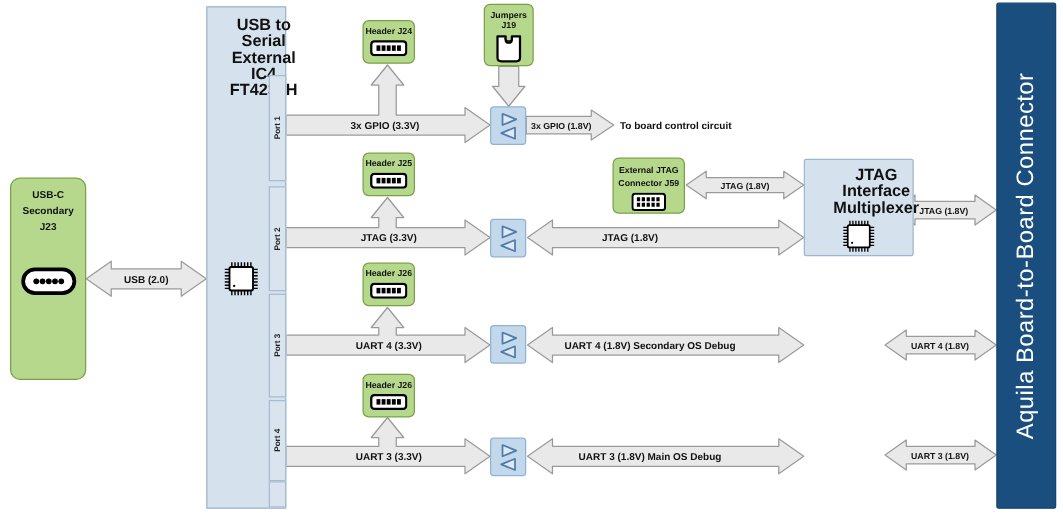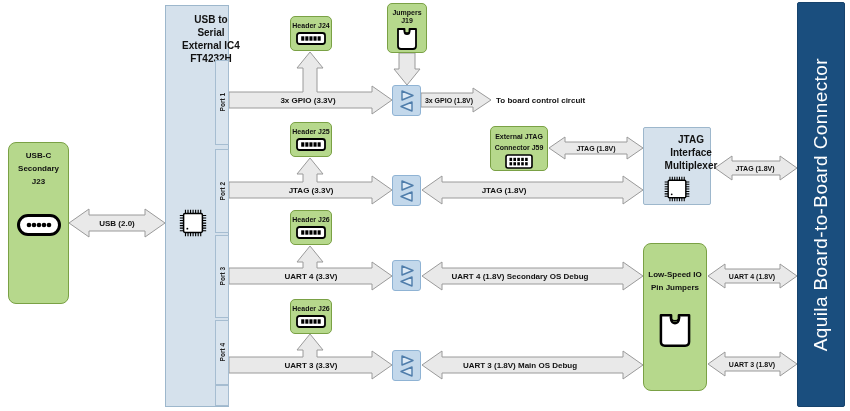--- a/index.html
+++ b/index.html
@@ -12,21 +12,21 @@
   .box{position:absolute;z-index:2;box-sizing:border-box;}
   .green{background:#b6d88c;border:1px solid #7aa145;border-radius:6px;}
   .blue{background:#d5e1ec;border:1px solid #9db7cc;}
   .tab{background:#d9e4ee;border:1px solid #a6bdd1;}
   .shifter{background:#c3d8eb;border:1px solid #8fb3d4;border-radius:3px;
            display:flex;align-items:center;justify-content:center;}
   .navy{background:#1a4e7e;border:1px solid #16436d;border-radius:2px;
         display:flex;align-items:center;justify-content:center;}
   .lbl{width:100%;text-align:center;color:#111;font-weight:bold;}
   .l8{font-size:8px;line-height:13px;}
-  .l75{font-size:10px;line-height:13px;margin-left:28px;}
+  .l75{font-size:13px;line-height:13px;margin-left:28px;}
   .l7{font-size:7px;line-height:11px;}
   .col{display:flex;flex-direction:column;align-items:center;}
   .vtext{writing-mode:vertical-rl;transform:rotate(180deg);}
   .port-lbl{font-size:6.5px;font-weight:bold;color:#222;}
   .port-tab{display:flex;align-items:center;justify-content:center;}
   .aquila-lbl{color:#fff;font-size:19px;letter-spacing:.4px;white-space:nowrap;}
   .icon{display:block;margin:0 auto;}
   text.alabel{font-size:8px;font-weight:bold;fill:#111;}
   text.alabel.small{font-size:7px;}
   text.plain{font-size:8px;font-weight:bold;fill:#111;}
@@ -216,39 +216,31 @@
         <rect x="16.2" y="3.8" width="2.6" height="3.2"></rect>
       <rect x="20.1" y="3.8" width="2.6" height="3.2"></rect>
       <rect x="4.5" y="8.2" width="2.6" height="3.2"></rect>
         <rect x="8.4" y="8.2" width="2.6" height="3.2"></rect>
       <rect x="12.3" y="8.2" width="2.6" height="3.2"></rect>
         <rect x="16.2" y="8.2" width="2.6" height="3.2"></rect>
       <rect x="20.1" y="8.2" width="2.6" height="3.2"></rect>
     </svg>
   </div>
 
-  <div class="box blue col" style="left:643px;top:127px;width:68px;height:78px;border-radius:2px;padding-top:5px;">
+  <div class="box blue col" style="left:643px;top:127px;width:88px;height:78px;border-radius:2px;padding-top:5px;">
     <div class="lbl l75">JTAG Interface</div>
     <div class="lbl l75">Multiplexer</div>
     <svg class="icon" style="margin-top:2px;" width="32" height="32" viewBox="0 0 34 34">
       <path stroke="#000" stroke-width="1.2" d="M9,3 V7 M11.7,3 V7 M14.4,3 V7 M17.1,3 V7 M19.8,3 V7 M22.5,3 V7 M25.2,3 V7
         M9,27 V31 M11.7,27 V31 M14.4,27 V31 M17.1,27 V31 M19.8,27 V31 M22.5,27 V31 M25.2,27 V31
         M3,9 H7 M3,11.7 H7 M3,14.4 H7 M3,17.1 H7 M3,19.8 H7 M3,22.5 H7 M3,25.2 H7
         M27,9 H31 M27,11.7 H31 M27,14.4 H31 M27,17.1 H31 M27,19.8 H31 M27,22.5 H31 M27,25.2 H31"></path>
       <rect x="7" y="7" width="20" height="20" rx="1.5" fill="#fff" stroke="#000" stroke-width="1.6"></rect>
       <circle cx="11" cy="23" r="1"></circle>
     </svg>
   </div>
 
-  <div class="box green col" style="left:643px;top:243px;width:64px;height:148px;border-radius:8px;padding-top:24px;">
-    <div class="lbl l8">Low-Speed IO</div>
-    <div class="lbl l8">Pin Jumpers</div>
-    <svg class="icon" style="margin-top:18px;" width="38" height="36" viewBox="0 0 24 23">
-      <path d="M3,2 H9.5 V4.5 C9.5,8 14.5,8 14.5,4.5 V2 H21 V19 Q21,21.5 18.5,21.5 H5.5 Q3,21.5 3,19 Z" fill="#fff" stroke="#000" stroke-width="1.6" stroke-linejoin="round"></path>
-      <path d="M9,3 C9,6.4 15,6.4 15,3 M9.6,4.4 C10.6,6.2 13.4,6.2 14.4,4.4" fill="none" stroke="#000" stroke-width="0.9"></path>
-    </svg>
-  </div>
 
   <div class="box navy" style="left:797px;top:2px;width:48px;height:405px;">
     <span class="vtext aquila-lbl">Aquila Board-to-Board Connector</span>
   </div>
 
 </div>
 
 </body></html>

